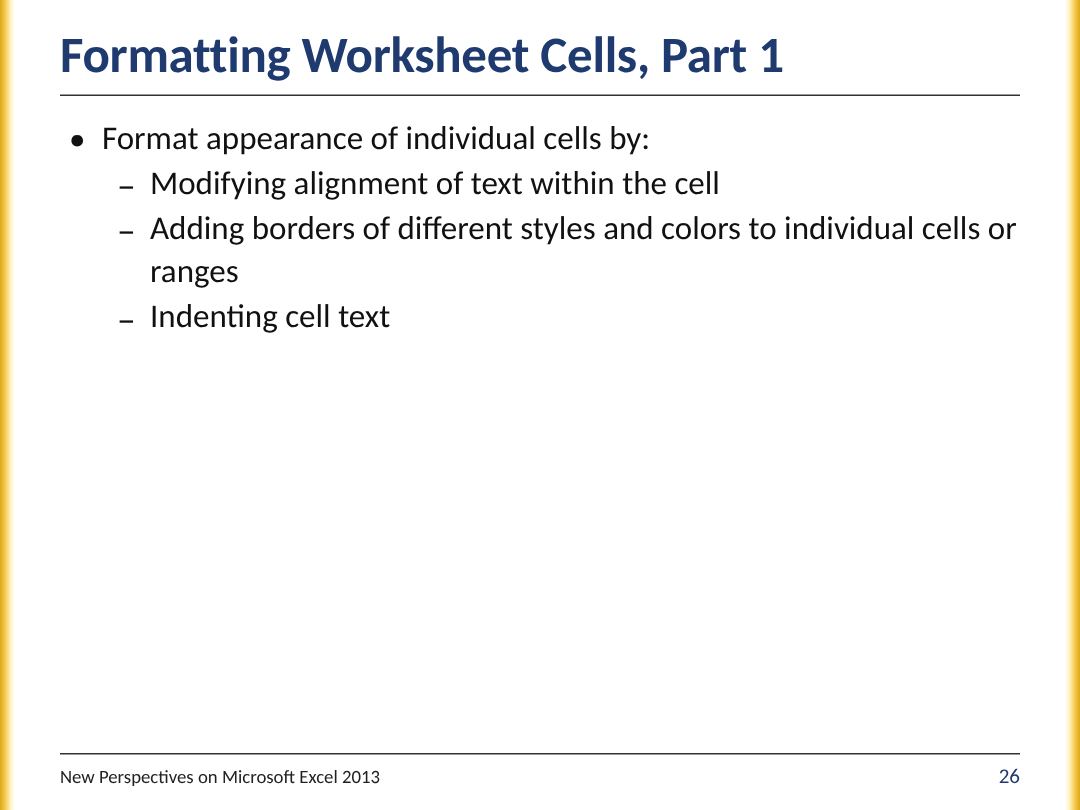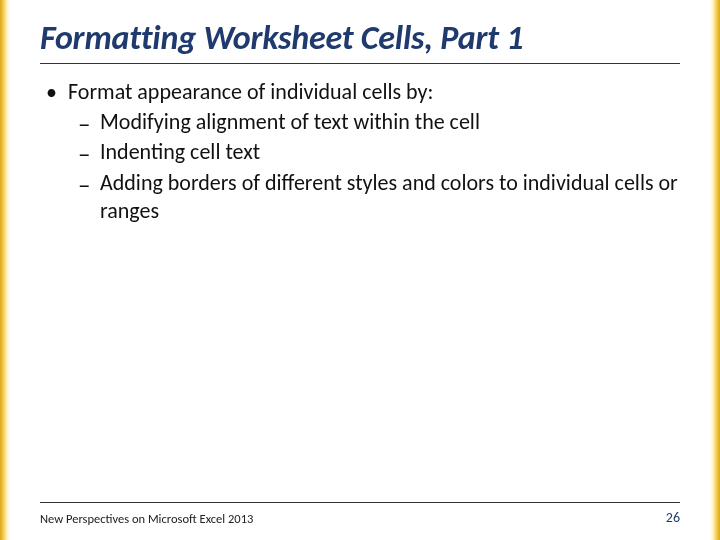--- a/index.html
+++ b/index.html
@@ -31,21 +31,20 @@
     flex-direction: column;
   }
   .title {
     font-size: 34px;
     font-weight: 700;
     color: #1f3a6e;
     line-height: 1.15;
     padding-bottom: 6px;
     border-bottom: 1.5px solid #333;
     letter-spacing: -0.2px;
-    font-style: italic;
   }
   .body {
     flex: 1 1 auto;
     padding-top: 14px;
     color: #111;
     font-size: 22px;
     line-height: 1.28;
   }
   .lvl1 {
     position: relative;
@@ -92,22 +91,22 @@
 <div class="border-left"></div>
 <div class="border-right"></div>
 
 <div class="slide">
 
   <div class="title">Formatting Worksheet Cells, Part 1</div>
 
   <div class="body">
     <div class="lvl1">Format appearance of individual cells by:</div>
     <div class="lvl2">Modifying alignment of text within the cell</div>
+    <div class="lvl2">Adding borders of different styles and colors to individual cells or ranges</div>
     <div class="lvl2">Indenting cell text</div>
-    <div class="lvl2">Adding borders of different styles and colors to individual cells or ranges</div>
   </div>
 
   <div class="footer">
     <span>New Perspectives on Microsoft Excel 2013</span>
     <span class="pagenum">26</span>
   </div>
 
 </div>
 
 </body></html>

